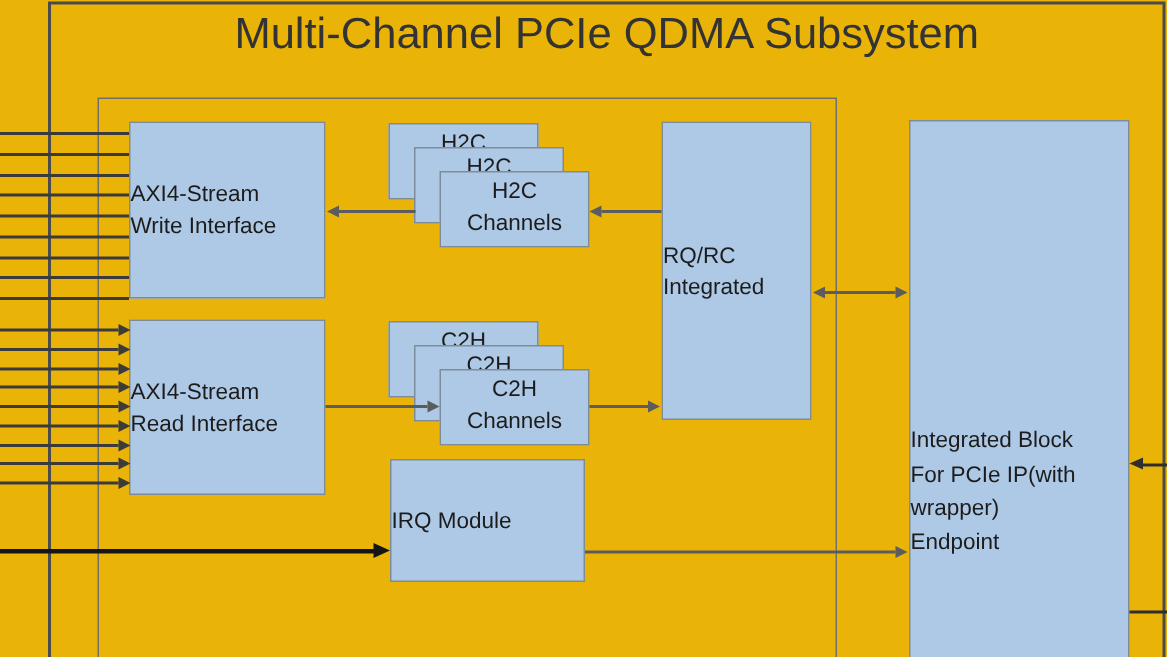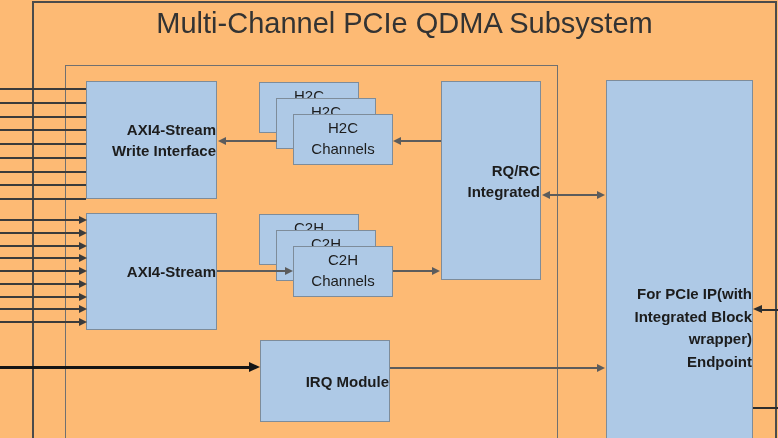--- a/index.html
+++ b/index.html
@@ -1,31 +1,31 @@
 <!DOCTYPE html>
 <html><head>
 <meta charset="utf-8">
 <style>
   html,body{margin:0;padding:0;background:#fff;}
   #canvas{
-    position:relative;width:778px;height:438px;background:#fdba74;overflow:hidden;
+    position:relative;width:778px;height:438px;background:#eab308;overflow:hidden;
     font-family:"Liberation Sans", sans-serif;color:var(--text,#1c1c1c);
   }
   .frame{position:absolute;background:transparent;}
   #outer-frame{left:32px;top:1px;width:741px;height:590px;border:2px solid var(--frameOuter,#4b4b4b);}
   #inner-frame{left:65px;top:65px;width:491px;height:520px;border:1.5px solid var(--frameInner,#707070);}
   #title{
     position:absolute;left:32px;top:7px;width:745px;text-align:center;
     font-size:29px;color:#333;letter-spacing:0px;white-space:nowrap;
   }
   .box{
     position:absolute;box-sizing:border-box;
     background:var(--fill,#aec9e6);border:1.5px solid var(--boxBorder,#7e8c9a);
-    display:flex;flex-direction:column;align-items:flex-end;justify-content:center;
-    font-size:15px;line-height:21px;text-align:center;font-weight:bold;
+    display:flex;flex-direction:column;align-items:flex-start;justify-content:center;
+    font-size:15px;line-height:21px;text-align:center;
   }
   .stack-box{
     position:absolute;box-sizing:border-box;width:100px;height:51px;
     background:var(--fill,#aec9e6);border:1.5px solid var(--boxBorder,#7e8c9a);
     font-size:15px;line-height:21px;text-align:center;padding-top:2px;overflow:hidden;
   }
   #block-integrated{line-height:22.5px;}
   .conn{position:absolute;height:1.5px;background:var(--conn,#5c5c5c);}
   .conn2{position:absolute;height:2px;background:var(--darkline,#2e2e2e);}
   .wire{position:absolute;left:0;width:86px;height:2px;background:var(--wire,#3b3b3b);}
@@ -48,20 +48,21 @@
 
   <div id="title">Multi-Channel PCIe QDMA Subsystem</div>
 
   <div class="box" style="left:86px;top:81px;width:131px;height:118px;">
     <div>AXI4-Stream</div>
     <div>Write Interface</div>
   </div>
 
   <div class="box" style="left:86px;top:213px;width:131px;height:117px;">
     <div>AXI4-Stream</div>
+    <div>Read Interface</div>
   </div>
 
   <div class="stack-box" style="left:259px;top:82px;">
     <div>H2C</div>
     <div>Channels</div>
   </div>
   <div class="stack-box" style="left:276px;top:98px;">
     <div>H2C</div>
     <div>Channels</div>
   </div>
@@ -76,32 +77,32 @@
   </div>
   <div class="stack-box" style="left:276px;top:230px;">
     <div>C2H</div>
     <div>Channels</div>
   </div>
   <div class="stack-box" style="left:293px;top:246px;">
     <div>C2H</div>
     <div>Channels</div>
   </div>
 
-  <div class="box" style="left:260px;top:340px;width:130px;height:82px;">
+  <div class="box" style="left:260px;top:306px;width:130px;height:82px;">
     <div>IRQ Module</div>
   </div>
 
   <div class="box" style="left:441px;top:81px;width:100px;height:199px;">
     <div>RQ/RC</div>
     <div>Integrated</div>
   </div>
 
   <div id="block-integrated" class="box" style="left:606px;top:80px;width:147px;height:496px;">
+    <div>Integrated Block</div>
     <div>For PCIe IP(with</div>
-    <div>Integrated Block</div>
     <div>wrapper)</div>
     <div>Endpoint</div>
   </div>
 
   <div class="ah ah-left" style="left:218px;top:137px;"></div>
   <div class="conn" style="left:226px;top:140px;width:51px;"></div>
 
   <div class="ah ah-left" style="left:393px;top:137px;"></div>
   <div class="conn" style="left:401px;top:140px;width:40px;"></div>
 

